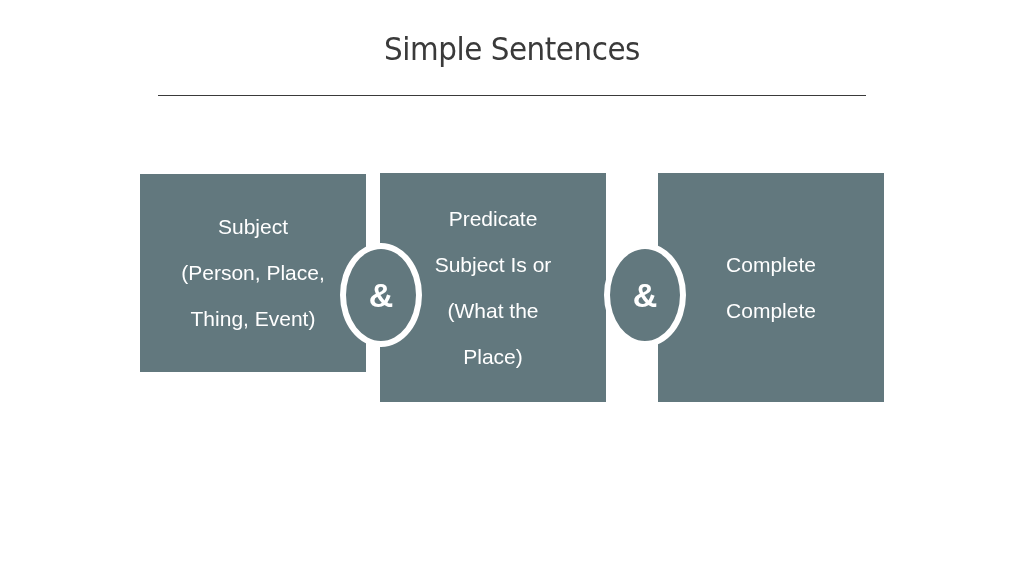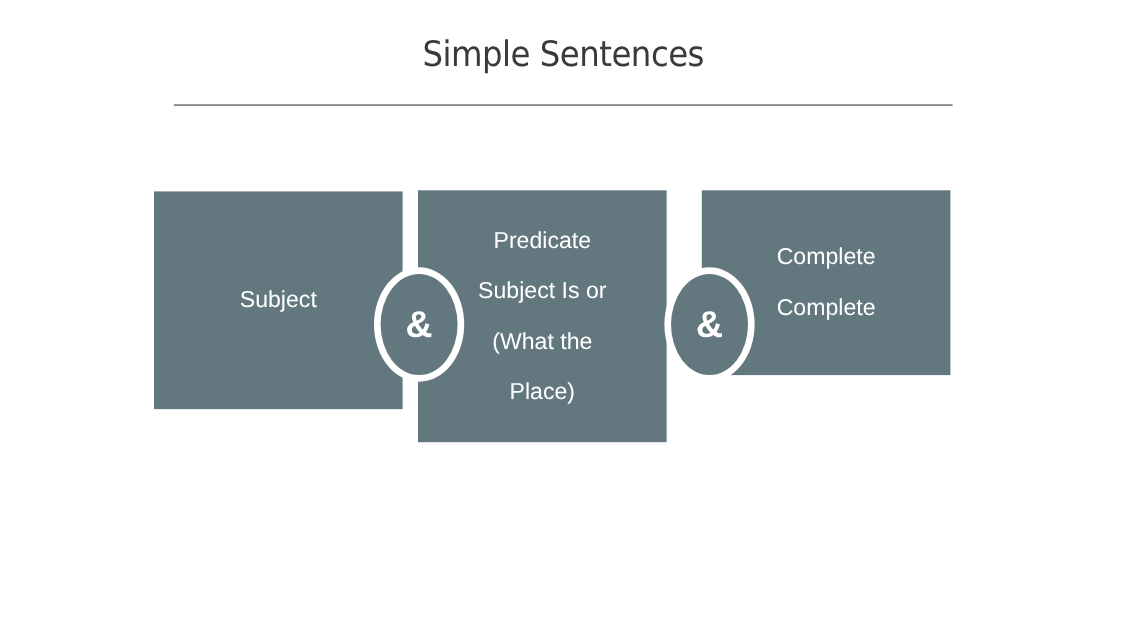--- a/index.html
+++ b/index.html
@@ -3,34 +3,36 @@
 <meta charset="utf-8">
 <style>
   html, body { margin:0; padding:0; }
   body { width:1024px; height:576px; background:#ffffff; position:relative; overflow:hidden; font-family:"DejaVu Sans", sans-serif; }
   .title { position:absolute; left:0; width:1024px; top:30px; text-align:center; font-size:32px; color:#3a3a3a; font-family:"DejaVu Sans", sans-serif; font-weight:normal; letter-spacing:-0.5px; transform:scaleX(0.92); }
   .rule { position:absolute; left:158px; top:95px; width:708px; height:1px; background:#3a3a3a; }
   .box { position:absolute; background:#62787e; color:#ffffff; display:flex; align-items:center; justify-content:center; text-align:center; font-family:"Liberation Sans", sans-serif; font-size:21px; line-height:46px; }
   .box span { display:block; }
   #box1 { left:140px; top:174px; width:226px; height:198px; }
   #box2 { left:380px; top:173px; width:226px; height:229px; }
-  #box3 { left:638px; top:173px; width:226px; height:168px; }
+  #box3 { left:658px; top:173px; width:226px; height:229px; }
   .amp { position:absolute; width:70px; height:92px; border:6px solid #ffffff; border-radius:50%; background:#62787e; color:#ffffff; display:flex; align-items:center; justify-content:center; font-family:"Liberation Sans", sans-serif; font-weight:bold; font-size:34px; }
   #amp1 { left:340px; top:243px; }
   #amp2 { left:604px; top:243px; }
 </style>
 </head>
 <body>
 
 <div class="title">Simple Sentences</div>
 <div class="rule"></div>
 
 <div class="box" id="box1">
   <div>
     <span>Subject</span>
+    <span>(Person, Place,</span>
+    <span>Thing, Event)</span>
   </div>
 </div>
 
 <div class="box" id="box2">
   <div>
     <span>Predicate</span>
     <span>Subject Is or</span>
     <span>(What the</span>
     <span>Place)</span>
   </div>

